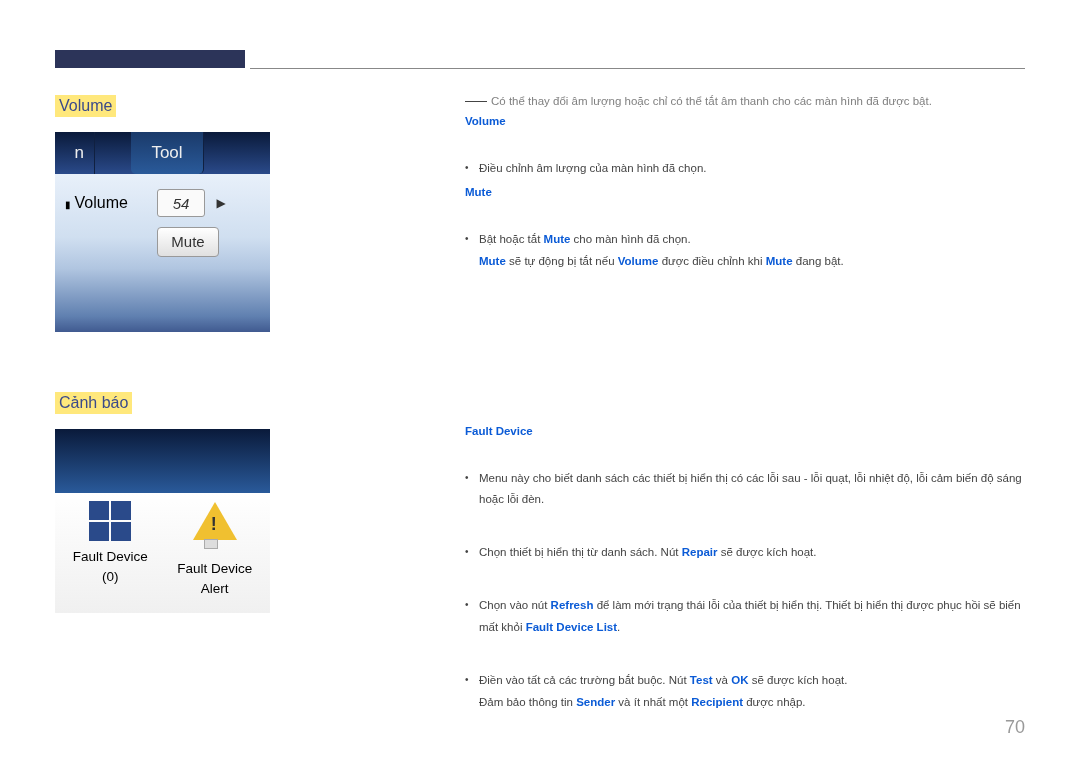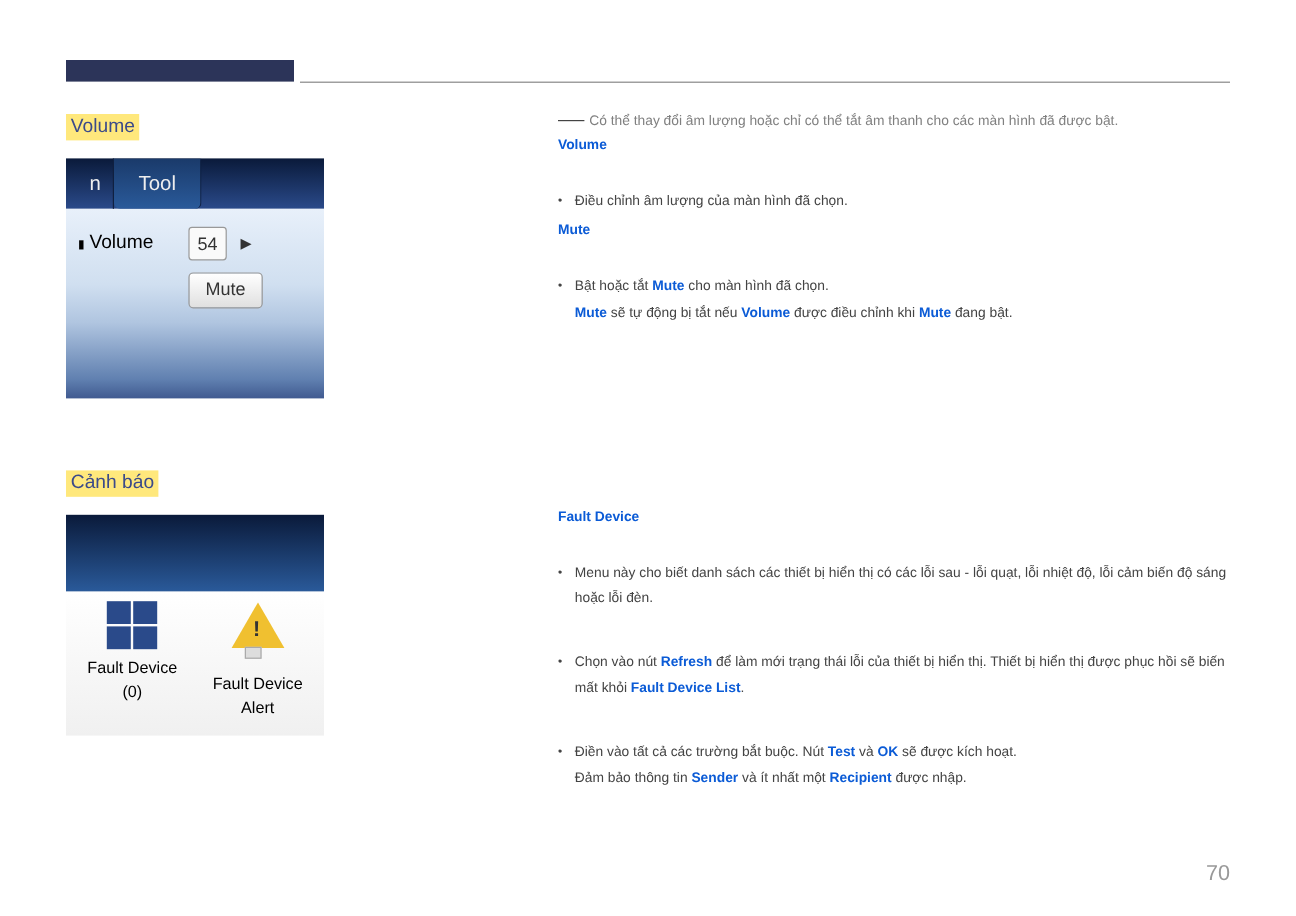--- a/index.html
+++ b/index.html
@@ -68,43 +68,45 @@
     height: 100%;
     display: flex;
     align-items: center;
   }
   .tool-tab.n { width: 40px; justify-content: flex-end; padding-right: 10px; }
   .tool-tab.tool {
     background: linear-gradient(#1a3a6a, #2a5a9a);
     width: 73px;
     justify-content: center;
     border-radius: 0 0 5px 5px;
+    margin-left: 36px;
   }
   .tool-body {
     height: 158px;
     background: linear-gradient(#e8f0fa, #d0dff0 40%, #b0c5e0 60%, #6080b0 90%, #405a90);
     padding: 15px 6px;
   }
   .vol-row { display: flex; align-items: center; gap: 6px; margin-bottom: 10px; }
   .vol-label {
     color: #000;
     font-size: 16px;
     width: 90px;
     padding-left: 4px;
   }
   .vol-label::before { content: "▮"; font-size: 10px; margin-right: 4px; color: #000; }
   .vol-value {
-    width: 32px; height: 28px;
+    width: 48px; height: 28px;
     border: 1px solid #999;
     background: #fafafa;
     text-align: center;
     line-height: 28px;
     font-size: 15px;
     color: #333;
     border-radius: 3px;
+    font-style: italic;
   }
   .vol-right { width: 20px; text-align: center; color: #333; font-size: 12px; }
   .mute-btn {
     width: 62px; height: 30px;
     border: 1px solid #999;
     background: linear-gradient(#fff, #e0e0e0);
     border-radius: 4px;
     text-align: center;
     line-height: 28px;
     font-size: 15px;
@@ -274,20 +276,23 @@
         <span class="kw">Mute</span><span> sẽ tự động bị tắt nếu </span><span class="kw">Volume</span><span> được điều chỉnh khi </span><span class="kw">Mute</span><span> đang bật.</span>
       </li>
     </ul>
 
     <div style="height:140px;"></div>
 
     <div class="subhead">Fault Device</div>
     <ul class="bul">
       <li>Menu này cho biết danh sách các thiết bị hiển thị có các lỗi sau - lỗi quạt, lỗi nhiệt độ, lỗi cảm biến độ sáng hoặc lỗi đèn.</li>
       <li>
+        <span>Chọn thiết bị hiển thị từ danh sách. Nút </span><span class="kw">Repair</span><span> sẽ được kích hoạt.</span>
+      </li>
+      <li>
         <span>Chọn vào nút </span><span class="kw">Refresh</span><span> để làm mới trạng thái lỗi của thiết bị hiển thị. Thiết bị hiển thị được phục hồi sẽ biến mất khỏi </span><span class="kw">Fault Device List</span><span>.</span>
       </li>
     </ul>
 
     <ul class="bul">
       <li>
         <span>Điền vào tất cả các trường bắt buộc. Nút </span><span class="kw">Test</span><span> và </span><span class="kw">OK</span><span> sẽ được kích hoạt.</span>
         <br>
         <span>Đảm bảo thông tin </span><span class="kw">Sender</span><span> và ít nhất một </span><span class="kw">Recipient</span><span> được nhập.</span>
       </li>

